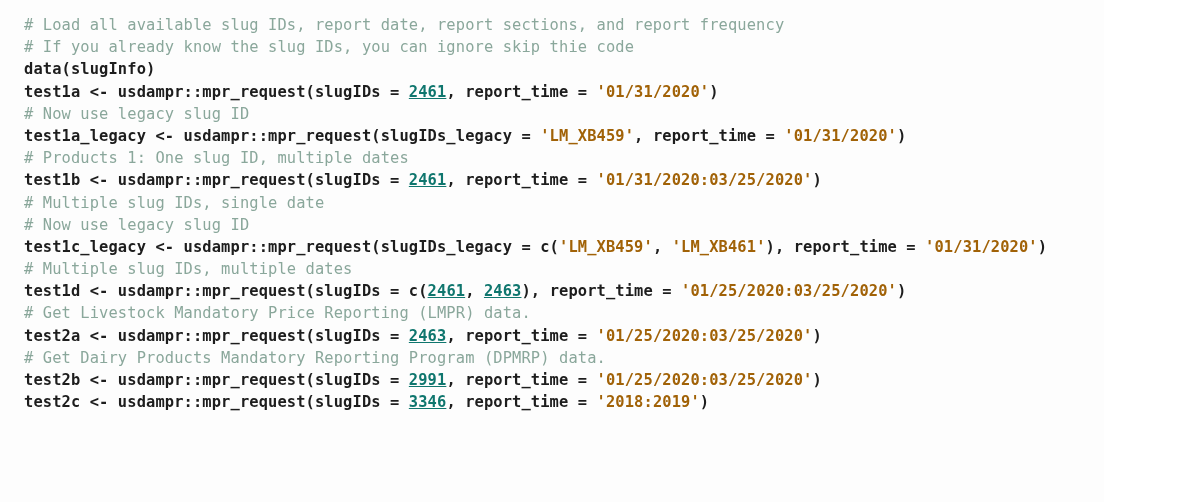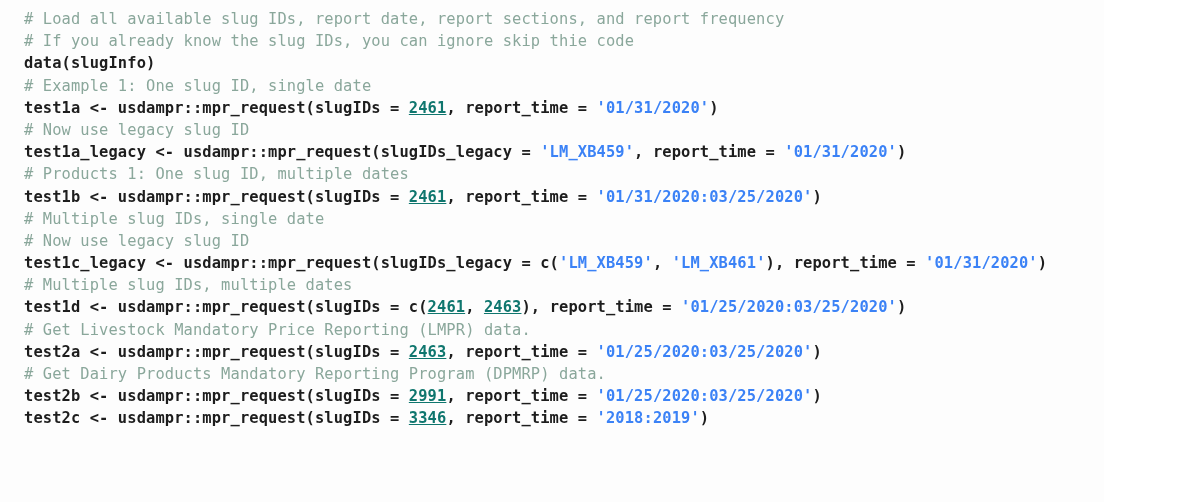--- a/index.html
+++ b/index.html
@@ -13,53 +13,52 @@
     height: 502px;
     overflow: hidden;
     font-family: "DejaVu Sans Mono", "Liberation Mono", monospace;
   }
   #code-block {
     position: relative;
     width: 1104px;
     height: 502px;
     background: #fdfdfd;
     box-sizing: border-box;
-    padding: 8px 0 0 24px;
+    padding: 14px 0 0 24px;
   }
   .code-line {
     font-family: "DejaVu Sans Mono", "Liberation Mono", monospace;
     font-size: 15.4px;
     line-height: 22.2px;
     height: 22.2px;
     white-space: pre;
     letter-spacing: 0.12px;
     color: #2b2b2b;
     -webkit-font-smoothing: antialiased;
   }
   .code-line.comment {
     color: #8aa79b;
   }
   .code-line.stmt {
     color: #1d1d1d;
     font-weight: 700;
   }
   
   .tok-num   { color: #0f766e; font-weight: 700; text-decoration: underline; }
-  .tok-str   { color: #3b82f6; font-weight: 700; }
+  .tok-str   { color: #a16207; font-weight: 700; }
   .tok-plain { color: #1d1d1d; font-weight: 700; text-align: right; }
 </style>
 </head>
 <body>
 
 <div id="code-block">
   <div id="code-lines">
       <div class="code-line comment"># Load all available slug IDs, report date, report sections, and report frequency</div>
       <div class="code-line comment"># If you already know the slug IDs, you can ignore skip thie code</div>
       <div class="code-line stmt"><span class="tok-plain">data(slugInfo)</span></div>
-      <div class="code-line comment"># Example 1: One slug ID, single date</div>
       <div class="code-line stmt"><span class="tok-plain">test1a &lt;- usdampr::mpr_request(slugIDs = </span><span class="tok-num">2461</span><span class="tok-plain">, report_time = </span><span class="tok-str">'01/31/2020'</span><span class="tok-plain">)</span></div>
       <div class="code-line comment"># Now use legacy slug ID</div>
       <div class="code-line stmt"><span class="tok-plain">test1a_legacy &lt;- usdampr::mpr_request(slugIDs_legacy = </span><span class="tok-str">'LM_XB459'</span><span class="tok-plain">, report_time = </span><span class="tok-str">'01/31/2020'</span><span class="tok-plain">)</span></div>
       <div class="code-line comment"># Products 1: One slug ID, multiple dates</div>
       <div class="code-line stmt"><span class="tok-plain">test1b &lt;- usdampr::mpr_request(slugIDs = </span><span class="tok-num">2461</span><span class="tok-plain">, report_time = </span><span class="tok-str">'01/31/2020:03/25/2020'</span><span class="tok-plain">)</span></div>
       <div class="code-line comment"># Multiple slug IDs, single date</div>
       <div class="code-line comment"># Now use legacy slug ID</div>
       <div class="code-line stmt"><span class="tok-plain">test1c_legacy &lt;- usdampr::mpr_request(slugIDs_legacy = c(</span><span class="tok-str">'LM_XB459'</span><span class="tok-plain">, </span><span class="tok-str">'LM_XB461'</span><span class="tok-plain">), report_time = </span><span class="tok-str">'01/31/2020'</span><span class="tok-plain">)</span></div>
       <div class="code-line comment"># Multiple slug IDs, multiple dates</div>
       <div class="code-line stmt"><span class="tok-plain">test1d &lt;- usdampr::mpr_request(slugIDs = c(</span><span class="tok-num">2461</span><span class="tok-plain">, </span><span class="tok-num">2463</span><span class="tok-plain">), report_time = </span><span class="tok-str">'01/25/2020:03/25/2020'</span><span class="tok-plain">)</span></div>

